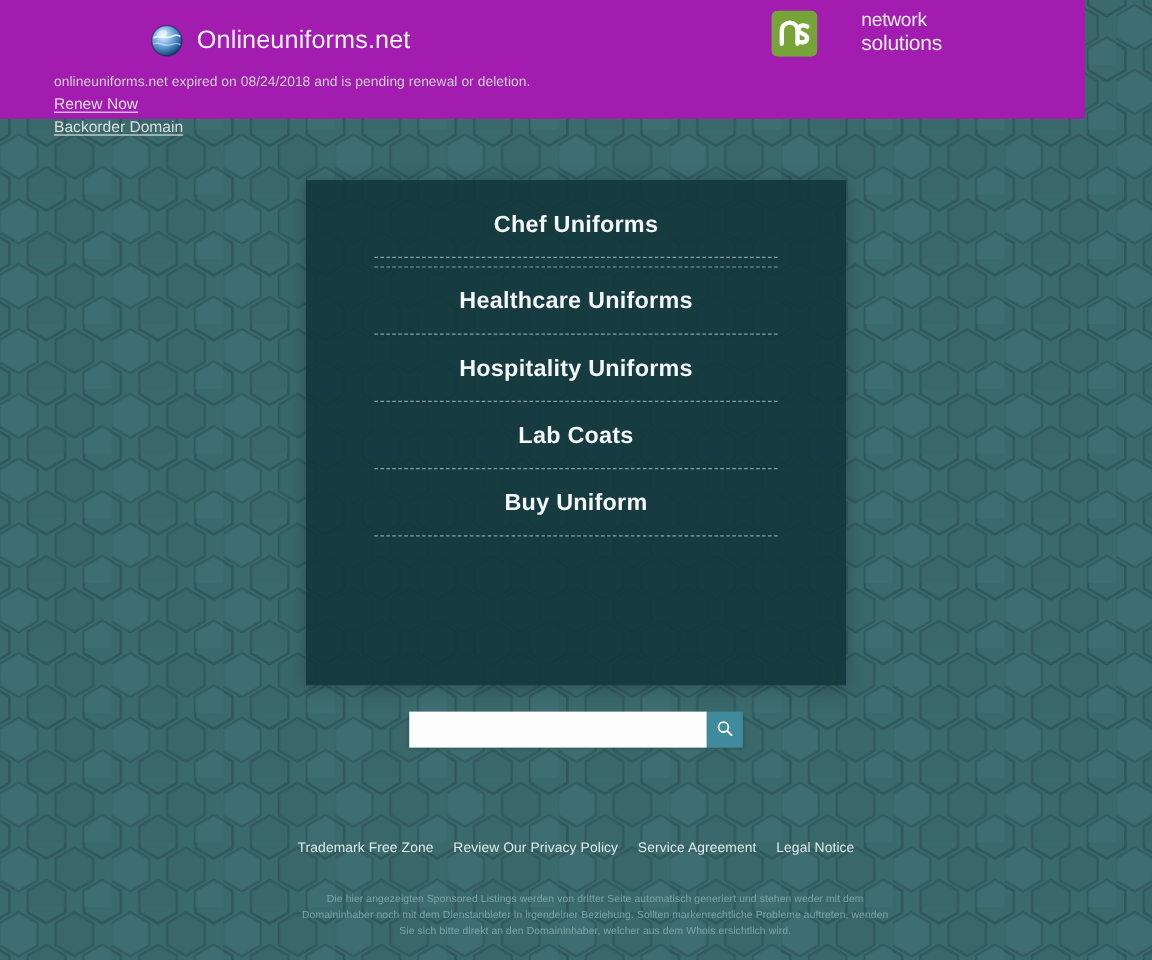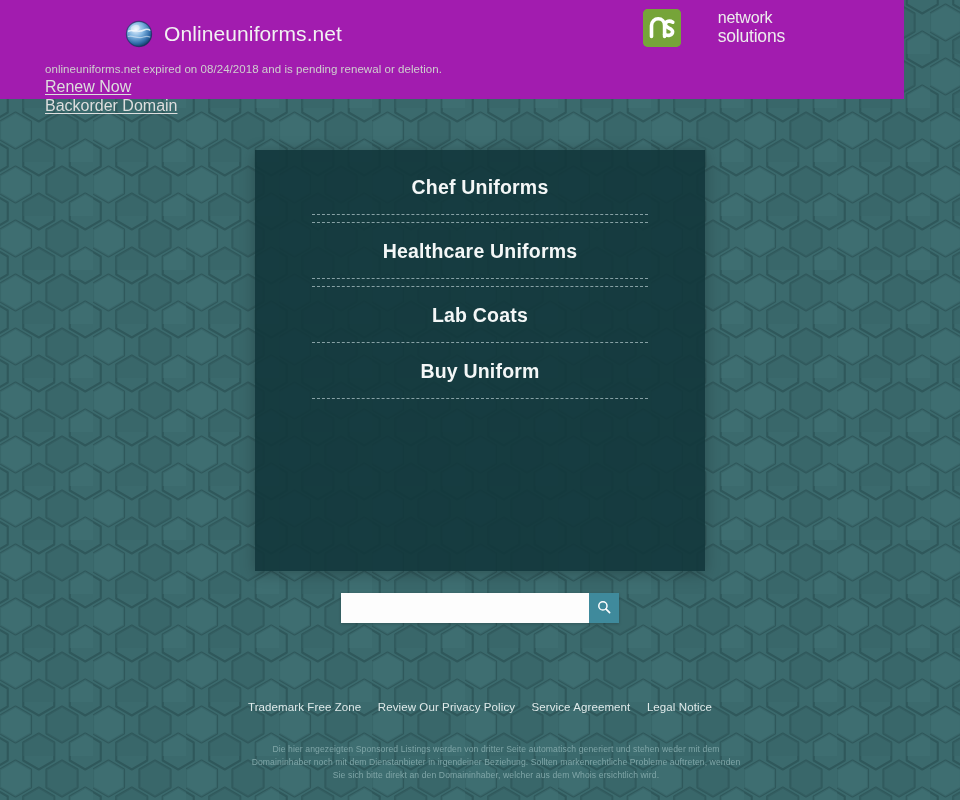--- a/index.html
+++ b/index.html
@@ -102,21 +102,21 @@
   #expiry-text {
     color: #cfcfcf;
     font-size: 11.5px;
     line-height: 14px;
     letter-spacing: 0.05px;
     display: block;
   }
   .hdr-link {
     display: block;
     color: #dedede;
-    font-size: 16px;
+    font-size: 13px;
     line-height: 17px;
     text-decoration: underline;
     text-underline-offset: 2px;
     cursor: pointer;
     margin-top: 2px;
   }
 
   
   #panel {
     position: absolute;
@@ -310,20 +310,23 @@
     </div>
     <div class="divider"></div>
 
     <div class="divider"></div>
 
     <div class="link-row">
       <a class="panel-link">Healthcare Uniforms</a>
     </div>
     <div class="divider"></div>
 
+    <div class="link-row">
+      <a class="panel-link">Hospitality Uniforms</a>
+    </div>
     <div class="divider"></div>
 
     <div class="link-row">
       <a class="panel-link">Lab Coats</a>
     </div>
     <div class="divider"></div>
 
     <div class="link-row">
       <a class="panel-link">Buy Uniform</a>
     </div>

